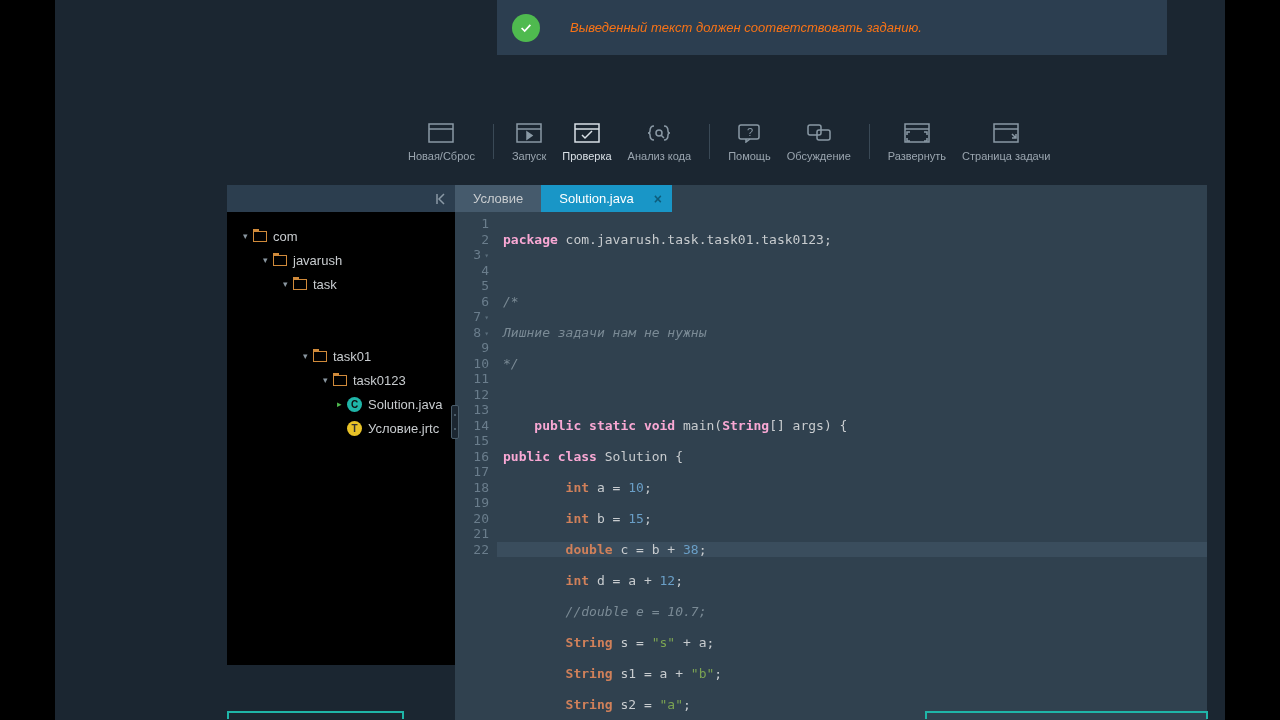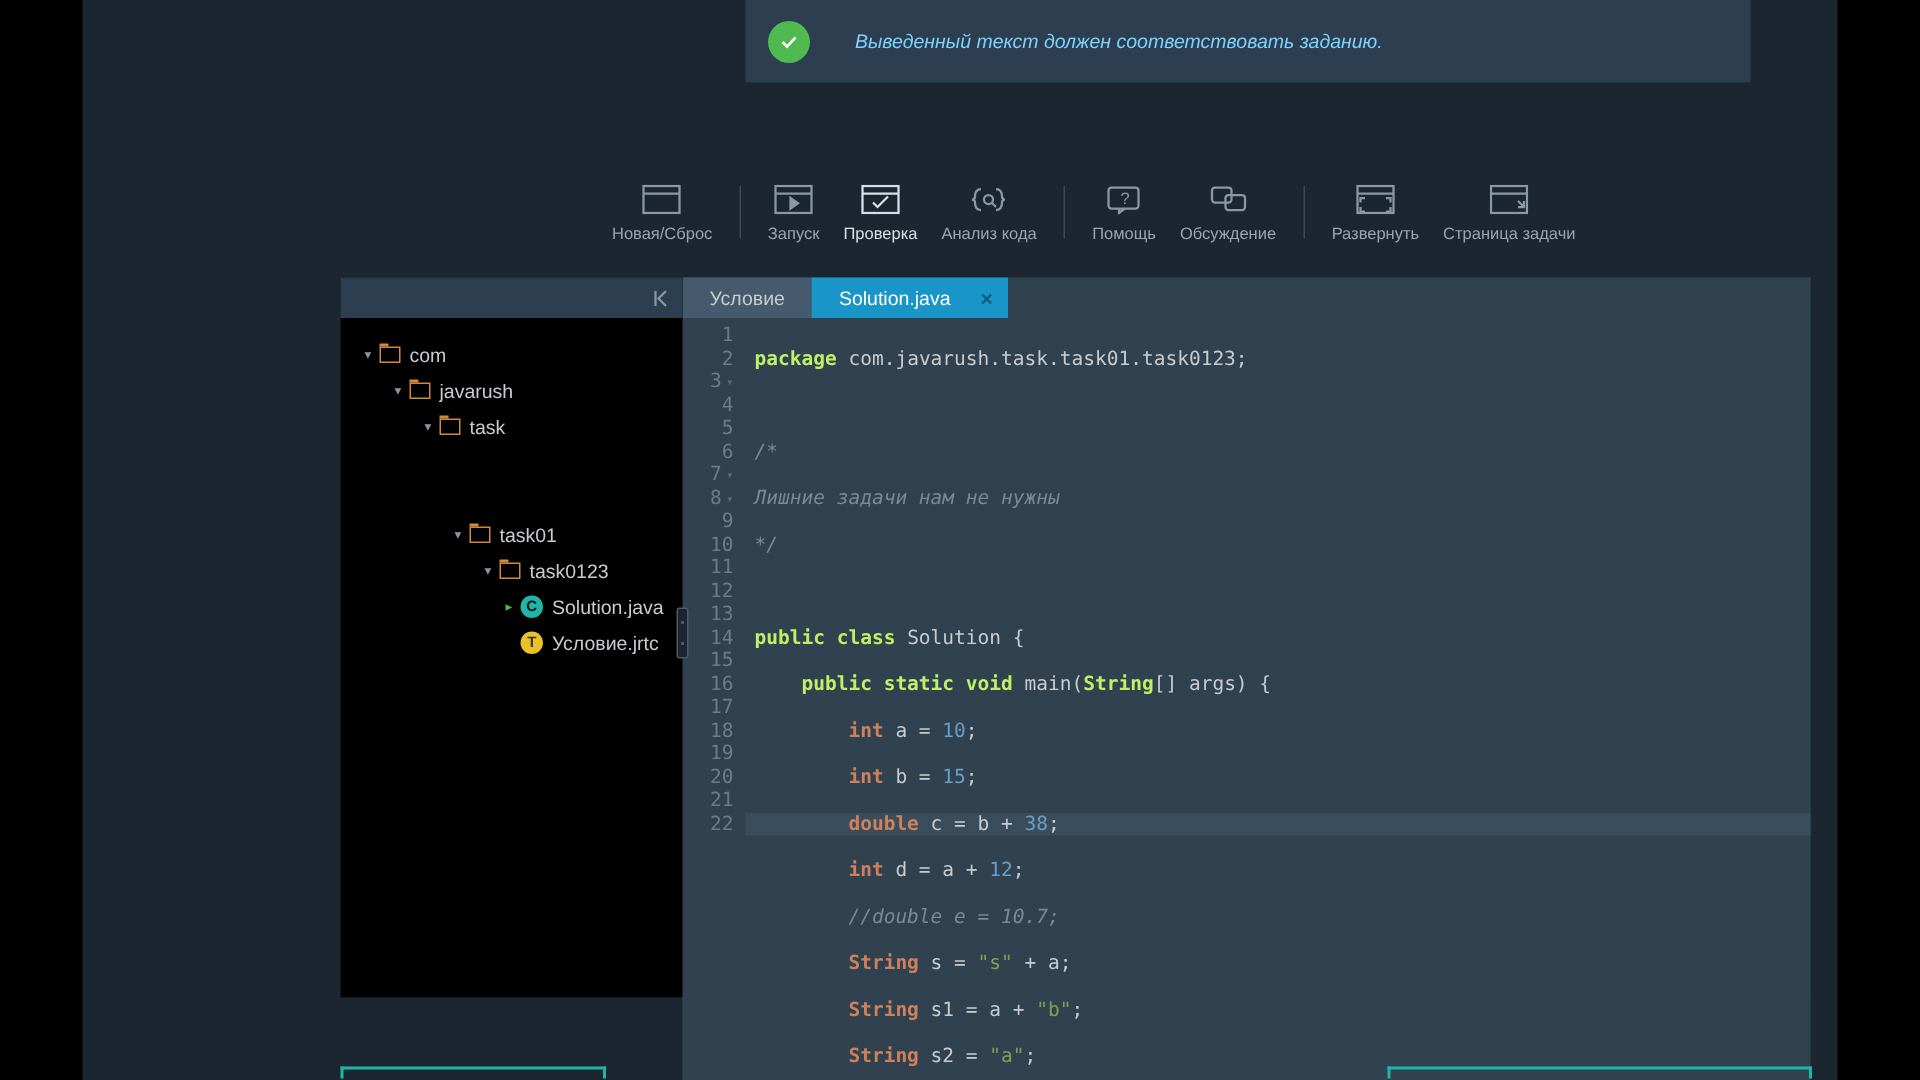--- a/index.html
+++ b/index.html
@@ -1,21 +1,21 @@
 <!DOCTYPE html>
 <html><head>
 <meta charset="utf-8">
 <style>
 * { margin:0; padding:0; box-sizing:border-box; }
 body { background:#000; font-family:Arial,sans-serif; font-size:13px; color:#c8cccf; width:1280px; height:720px; overflow:hidden; position:relative; }
 .main-container { position:absolute; left:55px; top:0; width:1170px; height:720px; background:#1b2631; }
 .notice-bar { position:absolute; left:442px; top:0; width:670px; height:55px; background:#2c3e50; display:flex; align-items:center; }
 .notice-check { width:28px; height:28px; border-radius:50%; background:#4fba4f; margin-left:15px; display:flex; align-items:center; justify-content:center; }
 .notice-check svg { width:14px; height:14px; }
-.notice-text { margin-left:30px; font-style:italic; color:#7dd3fc; font-size:13px; }
+.notice-text { margin-left:30px; font-style:italic; color:#f97316; font-size:13px; }
 .toolbar { position:absolute; left:345px; top:122px; display:flex; align-items:flex-start; gap:0; }
 .tb-item { display:flex; flex-direction:column; align-items:center; cursor:pointer; padding:0 8px; }
 .tb-icon { width:28px; height:22px; display:flex; align-items:center; justify-content:center; margin-bottom:6px; }
 .tb-label { font-size:11px; color:#9aa5af; text-align:left; line-height:1.2; }
 .tb-sep { width:1px; height:35px; background:#3a4956; margin:0 10px; align-self:flex-start; margin-top:2px; }
 .tb-active .tb-label { color:#d9e0e6; }
 .ide-area { position:absolute; left:172px; top:185px; width:980px; height:480px; background:#30414f; display:flex; }
 
 .sidebar-outer { width:228px; background:#000000; position:relative; }
 .sidebar-top { height:27px; background:#2c3e4f; display:flex; align-items:center; justify-content:flex-end; padding-right:6px; }
@@ -46,21 +46,21 @@
 .tab.inactive { background:#455a6c; color:#c8cccf; }
 .tab.active { background:#1996c7; color:#fff; position:relative; padding-right:10px;}
 .tab.active .close-x { margin-left:20px; font-size:14px; color:#0d5d7c; font-weight:bold; cursor:pointer; }
 .editor-body { flex:1; display:flex; background:#30414f; font-family:'Consolas','Monaco',monospace; font-size:13px; line-height:15.5px; }
 .gutter { width:42px; text-align:right; padding:4px 8px 0 0; color:#6a7d8c; user-select:none; background:#30414f; }
 .gutter .ln { height:15.5px; }
 .gutter .ln.fold::after { content:"▾"; font-size:8px; margin-left:3px; color:#5a6d7c; position:relative; top:-1px;}
 .code { flex:1; padding:4px 0 0 6px; white-space:pre; color:#c8cccf; }
 .code-line { height:15.5px; }
 .code-line.hl { background:#3a4d5d; margin-left:-6px; padding-left:6px; margin-right:0; }
-.kw { color:#bef264; font-weight:bold; }
+.kw { color:#f9a8d4; font-weight:bold; }
 .type { color:#d0805a; font-weight:bold; }
 .str { color:#7ba352; }
 .num { color:#6a9fc7; }
 .cmt { color:#7a8a95; font-style:italic; }
 .cls { color:#c8cccf; }
 .pk { color:#c8cccf; }
 
 .bottom-btn-left { position:absolute; left:172px; top:711px; width:177px; height:8px; border:2px solid #1fb5a8; border-bottom:none; }
 .bottom-btn-right { position:absolute; left:870px; top:711px; width:283px; height:8px; border:2px solid #1fb5a8; border-bottom:none; }
 svg { stroke:#8a99a5; fill:none; stroke-width:1.5; }
@@ -246,22 +246,22 @@
           <div class="ln">21</div>
           <div class="ln">22</div>
         </div>
         <div class="code">
 <div class="code-line"><span class="kw">package</span><span class="pk"> com.javarush.task.task01.task0123;</span></div>
 <div class="code-line"></div>
 <div class="code-line"><span class="cmt">/*</span></div>
 <div class="code-line"><span class="cmt">Лишние задачи нам не нужны</span></div>
 <div class="code-line"><span class="cmt">*/</span></div>
 <div class="code-line"></div>
+<div class="code-line"><span class="kw">    public static void </span><span>main</span><span>(</span><span class="kw">String</span><span>[] args) {</span></div>
 <div class="code-line"><span class="kw">public class </span><span class="cls">Solution </span><span>{</span></div>
-<div class="code-line"><span class="kw">    public static void </span><span>main</span><span>(</span><span class="kw">String</span><span>[] args) {</span></div>
 <div class="code-line"><span class="type">        int </span><span>a = </span><span class="num">10</span><span>;</span></div>
 <div class="code-line"><span class="type">        int </span><span>b = </span><span class="num">15</span><span>;</span></div>
 <div class="code-line hl"><span class="type">        double </span><span>c = b + </span><span class="num">38</span><span>;</span></div>
 <div class="code-line"><span class="type">        int </span><span>d = a + </span><span class="num">12</span><span>;</span></div>
 <div class="code-line"><span class="cmt">        //double e = 10.7;</span></div>
 <div class="code-line"><span class="type">        String </span><span>s = </span><span class="str">"s"</span><span> + a;</span></div>
 <div class="code-line"><span class="type">        String </span><span>s1 = a + </span><span class="str">"b"</span><span>;</span></div>
 <div class="code-line"><span class="type">        String </span><span>s2 = </span><span class="str">"a"</span><span>;</span></div>
 
 

